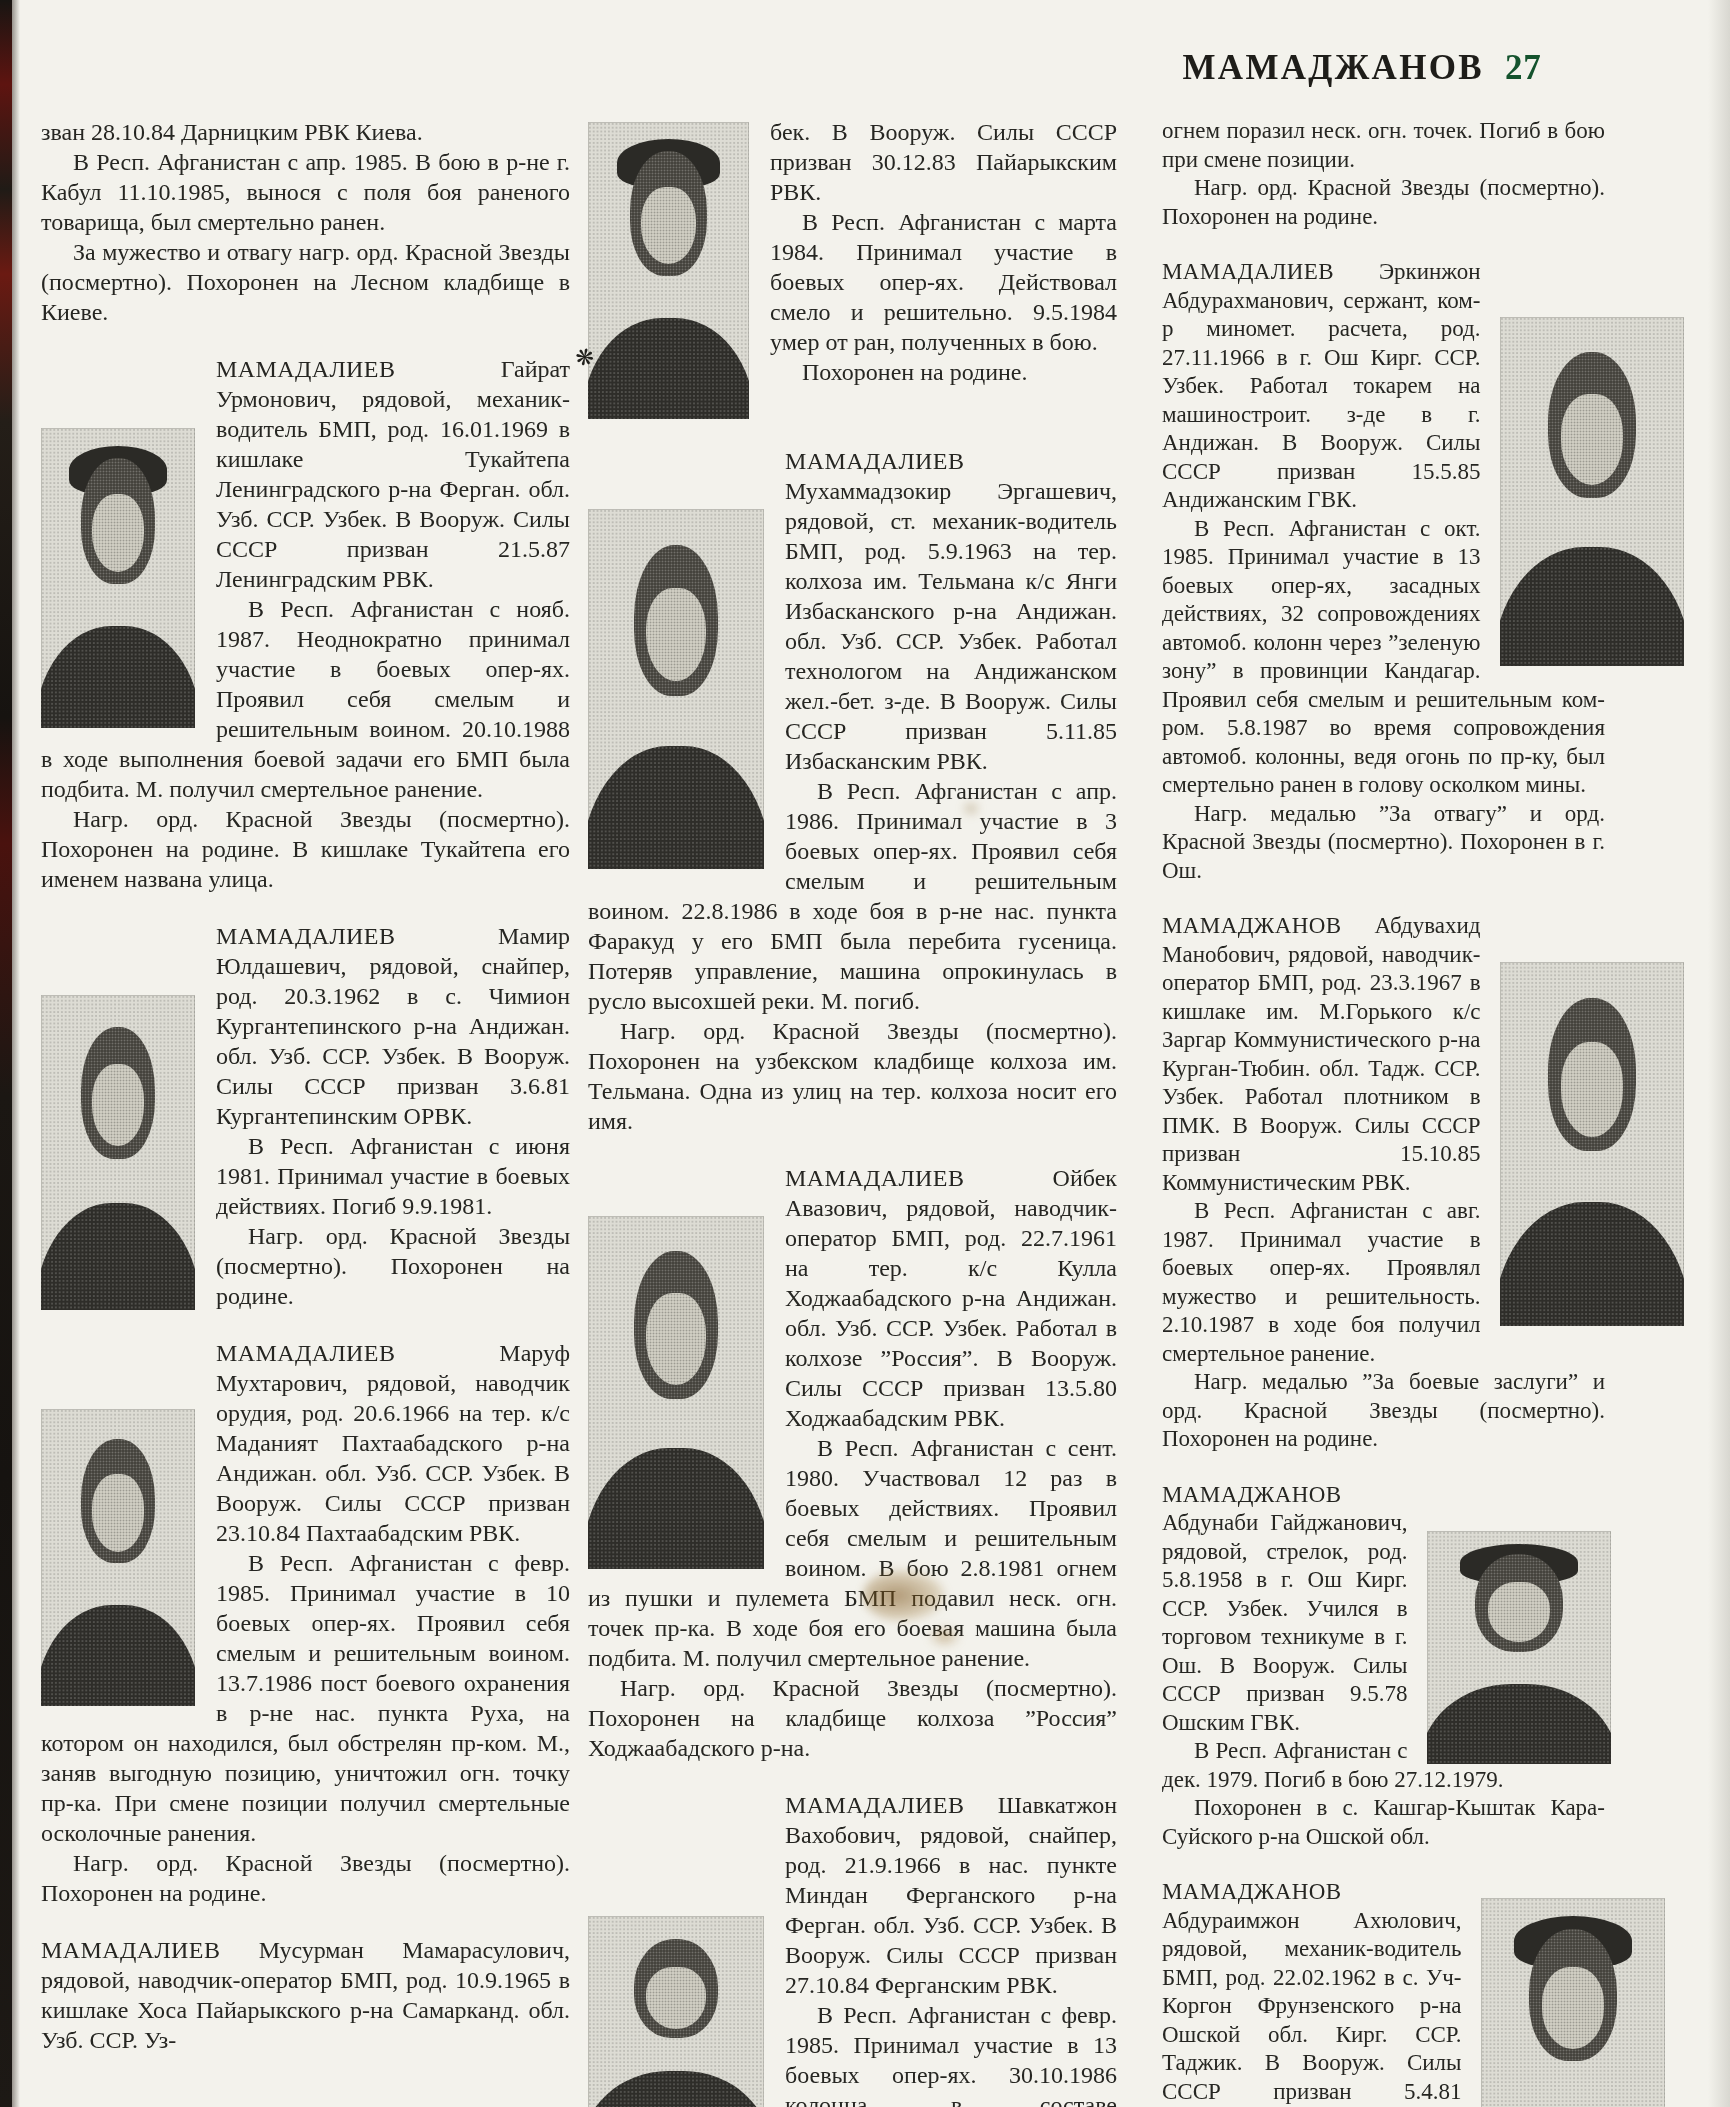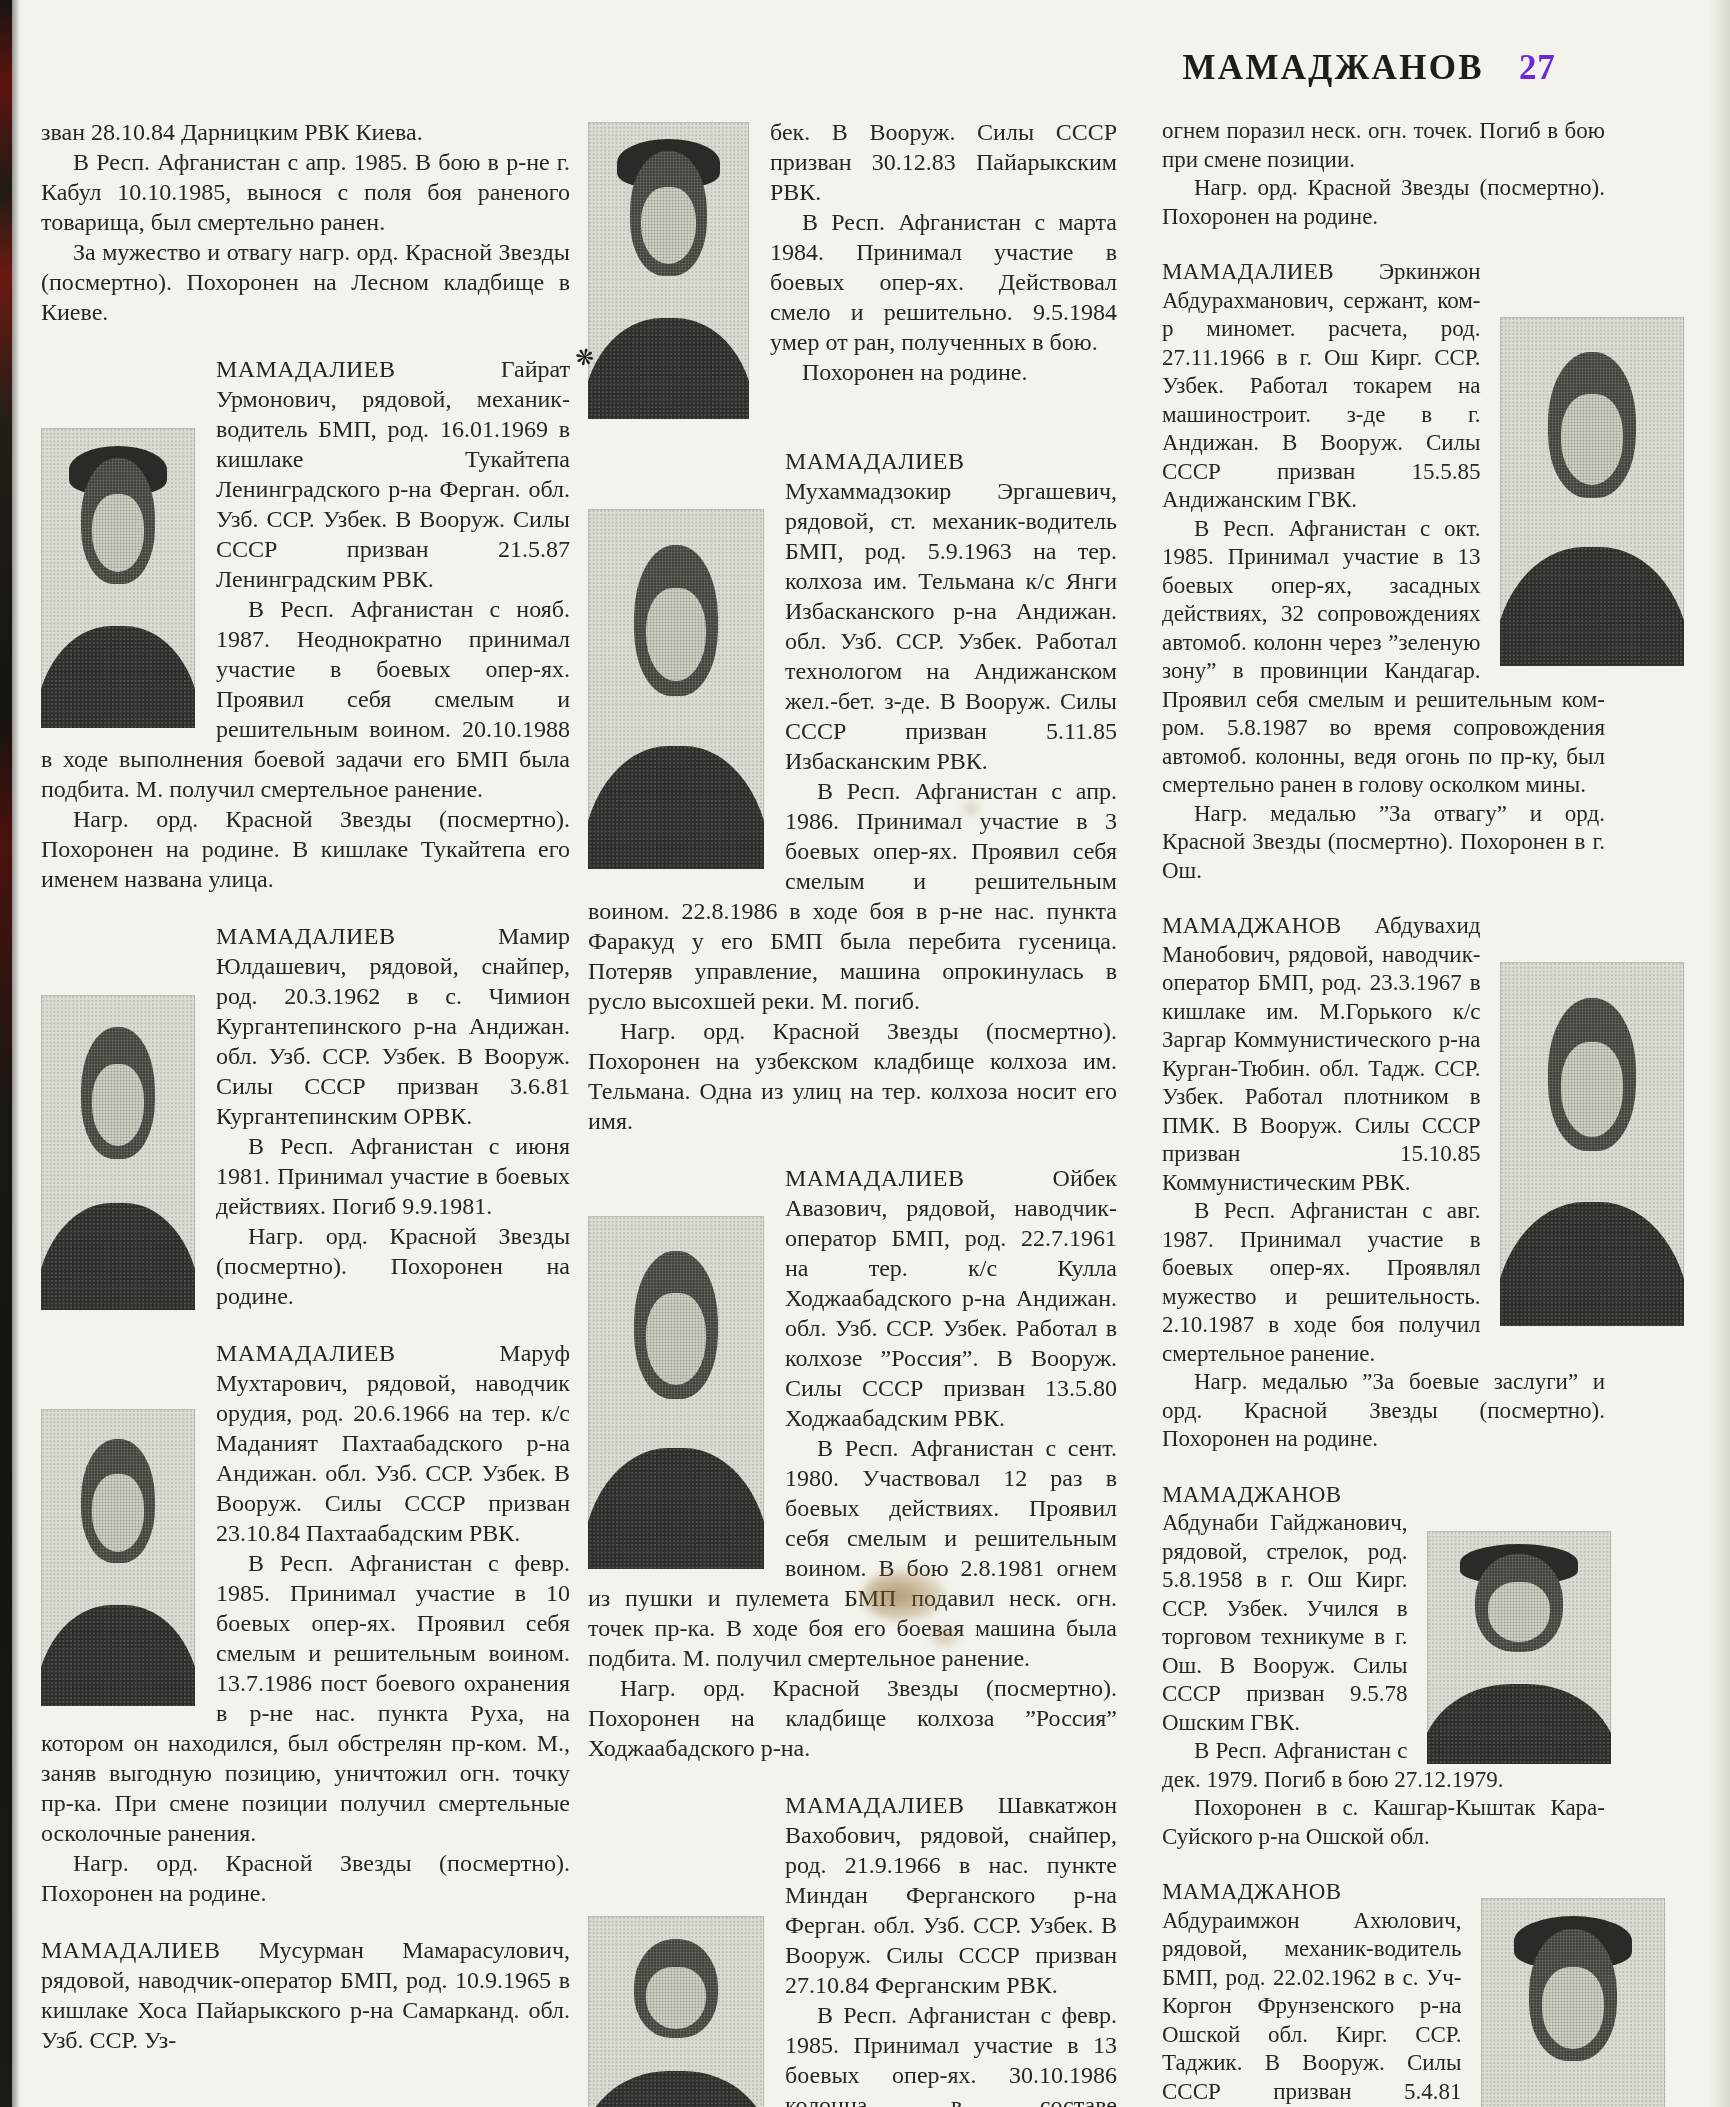--- a/index.html
+++ b/index.html
@@ -41,22 +41,22 @@
     position:absolute;left:575px;top:344px;font-size:22.5px;color:#21201c;z-index:3;
     transform:rotate(12deg);
   }
   
   .hdr{position:absolute;top:48px;left:1175px;width:443px;height:53px;z-index:2;}
   .hdr .name{
     position:absolute;left:7.5px;top:0;width:285px;text-align:center;
     font-weight:bold;font-size:35px;letter-spacing:2.3px;color:#1e1d19;
   }
   .hdr .num{
-    position:absolute;left:344px;top:0;
-    font-weight:bold;font-size:35px;letter-spacing:0.8px;color:#6d28d9;
+    position:absolute;left:330px;top:0;
+    font-weight:bold;font-size:35px;letter-spacing:0.8px;color:#14532d;
   }
   
   .cols{
     position:absolute;left:41px;top:117px;width:1576px;
     display:flex;align-items:flex-start;
   }
   .col{text-align:justify;}
   .col1{width:529px;margin-right:18px;font-size:24px;line-height:30px;}
   .col2{width:529px;margin-right:45px;font-size:24px;line-height:30px;}
   .col3{width:443px;font-size:23px;line-height:28.5px;}
@@ -113,21 +113,21 @@
   <div class="name">МАМАДЖАНОВ</div>
   <div class="num">27</div>
 </div>
 
 <div class="cols">
 
   <div class="col col1">
 
     <div class="block">
       <p class="p">зван 28.10.84 Дарницким РВК Киева.</p>
-      <p class="p ind">В Респ. Афганистан с апр. 1985. В бою в р-не г. Кабул 10.10.1985, вынося с поля боя раненого товарища, был смертельно ранен.</p>
+      <p class="p ind">В Респ. Афганистан с апр. 1985. В бою в р-не г. Кабул 11.10.1985, вынося с поля боя раненого товарища, был смертельно ранен.</p>
       <p class="p ind">За мужество и отвагу нагр. орд. Красной Звезды (посмертно). Похоронен на Лесном кладбище в Киеве.</p>
     </div>
 
     <div class="block">
       <div class="photo fl" style="width:154px;height:300px;margin-top:74px;">
         <div class="cap"></div>
         <div class="head"></div>
         <div class="face"></div>
         <div class="torso"></div>
       </div>

